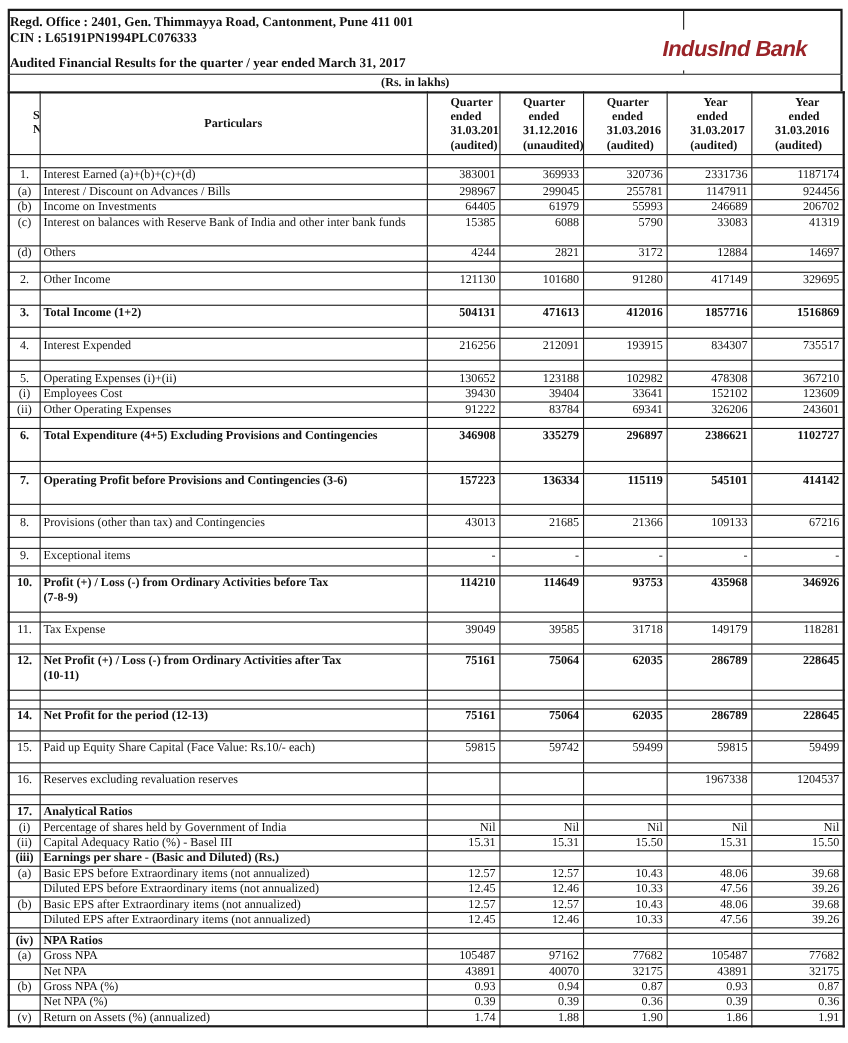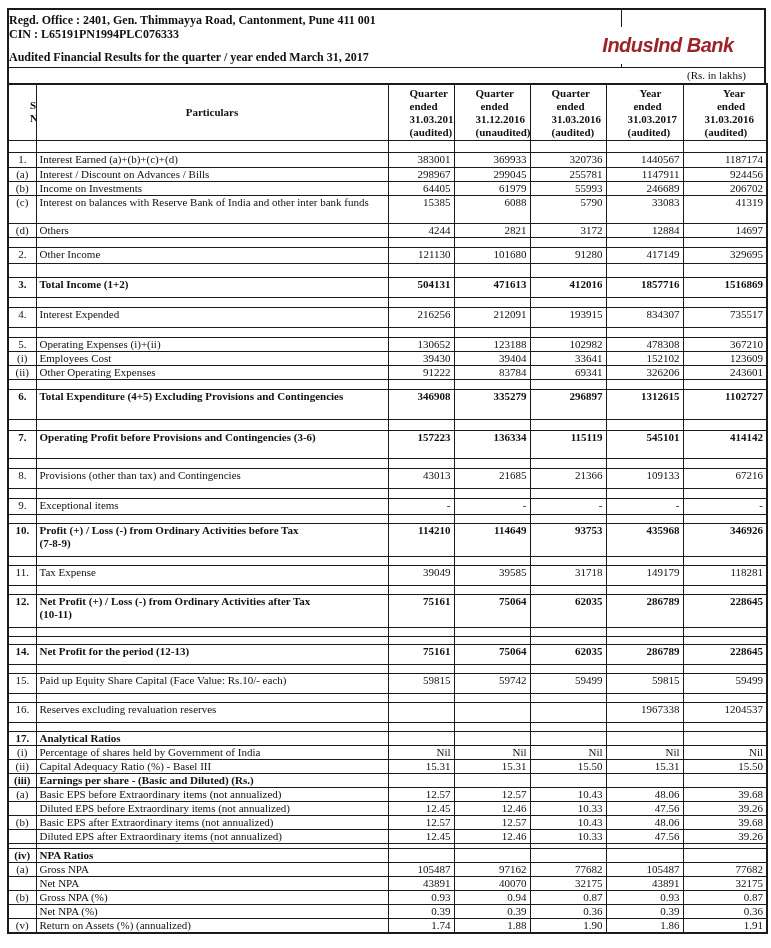--- a/index.html
+++ b/index.html
@@ -25,21 +25,21 @@
     background:#fff; display:flex; align-items:center; justify-content:center;
   }
   .logo-text {
     font-family:"Liberation Sans", sans-serif; font-style:italic; font-weight:bold;
     font-size:20px; letter-spacing:-0.5px; white-space:nowrap;
   }
 
   
   .units-strip {
     box-sizing:border-box; border-left:2px solid #1a1a1a; border-right:2px solid #1a1a1a;
-    height:15px; text-align:right; font-weight:normal; font-size:11px; line-height:14px;
+    height:15px; text-align:center; font-weight:bold; font-size:11px; line-height:14px;
     padding-right:18px;
   }
 
   
   table.results {
     border-collapse:collapse; table-layout:fixed; width:759px;
     border:2px solid #1a1a1a; font-size:11px; line-height:13px;
   }
   table.results col.c-sr   { width:28px; }
   table.results col.c-part { width:352px; }
@@ -127,21 +127,21 @@
             <td class="num"></td>
             <td class="num"></td>
             <td class="num"></td>
           </tr>
           <tr style="height: 15px;">
             <td class="sr">1.</td>
             <td class="lbl">Interest Earned (a)+(b)+(c)+(d)</td>
             <td class="num">383001</td>
             <td class="num">369933</td>
             <td class="num">320736</td>
-            <td class="num">1440567</td>
+            <td class="num">2331736</td>
             <td class="num">1187174</td>
           </tr>
           <tr style="height: 14px;">
             <td class="sr">(a)</td>
             <td class="lbl">Interest / Discount on Advances / Bills</td>
             <td class="num">298967</td>
             <td class="num">299045</td>
             <td class="num">255781</td>
             <td class="num">1147911</td>
             <td class="num">924456</td>
@@ -271,21 +271,21 @@
             <td class="num"></td>
             <td class="num"></td>
             <td class="num"></td>
           </tr>
           <tr class="bold" style="height: 30px;">
             <td class="sr">6.</td>
             <td class="lbl">Total Expenditure (4+5) Excluding Provisions and Contingencies</td>
             <td class="num">346908</td>
             <td class="num">335279</td>
             <td class="num">296897</td>
-            <td class="num">1312615</td>
+            <td class="num">2386621</td>
             <td class="num">1102727</td>
           </tr>
           <tr style="height: 11px;">
             <td class="sr"></td>
             <td class="lbl"></td>
             <td class="num"></td>
             <td class="num"></td>
             <td class="num"></td>
             <td class="num"></td>
             <td class="num"></td>

